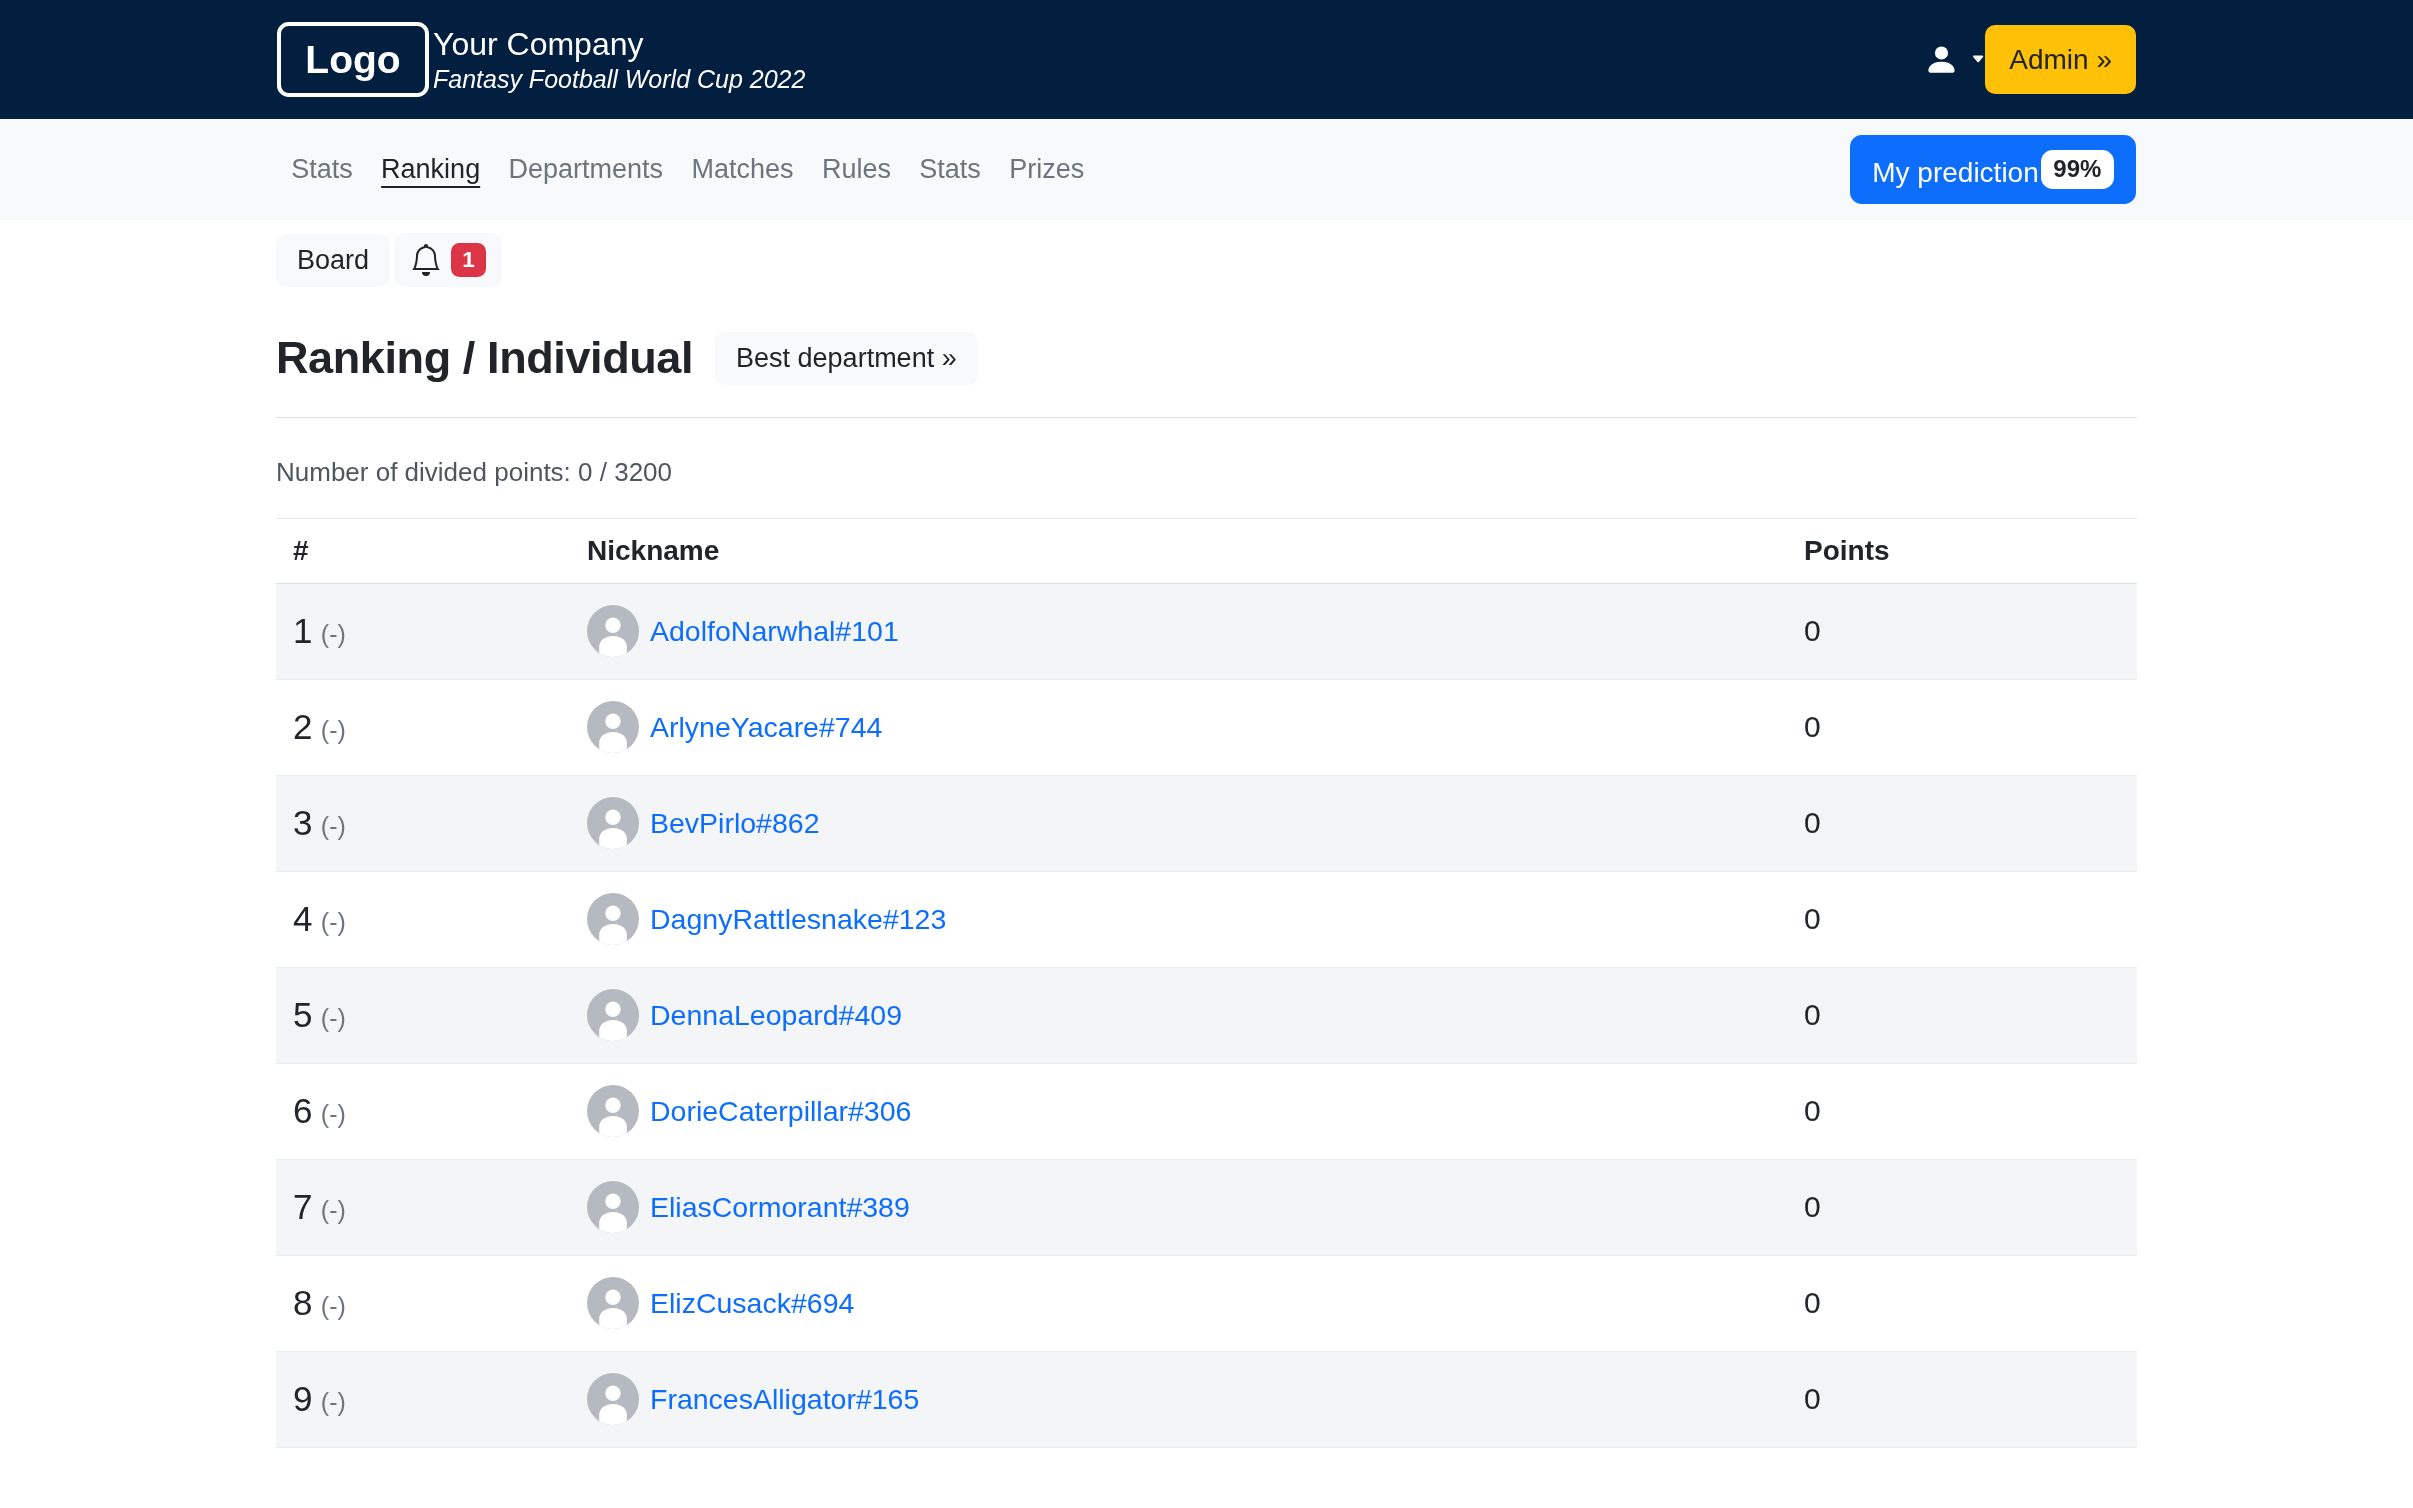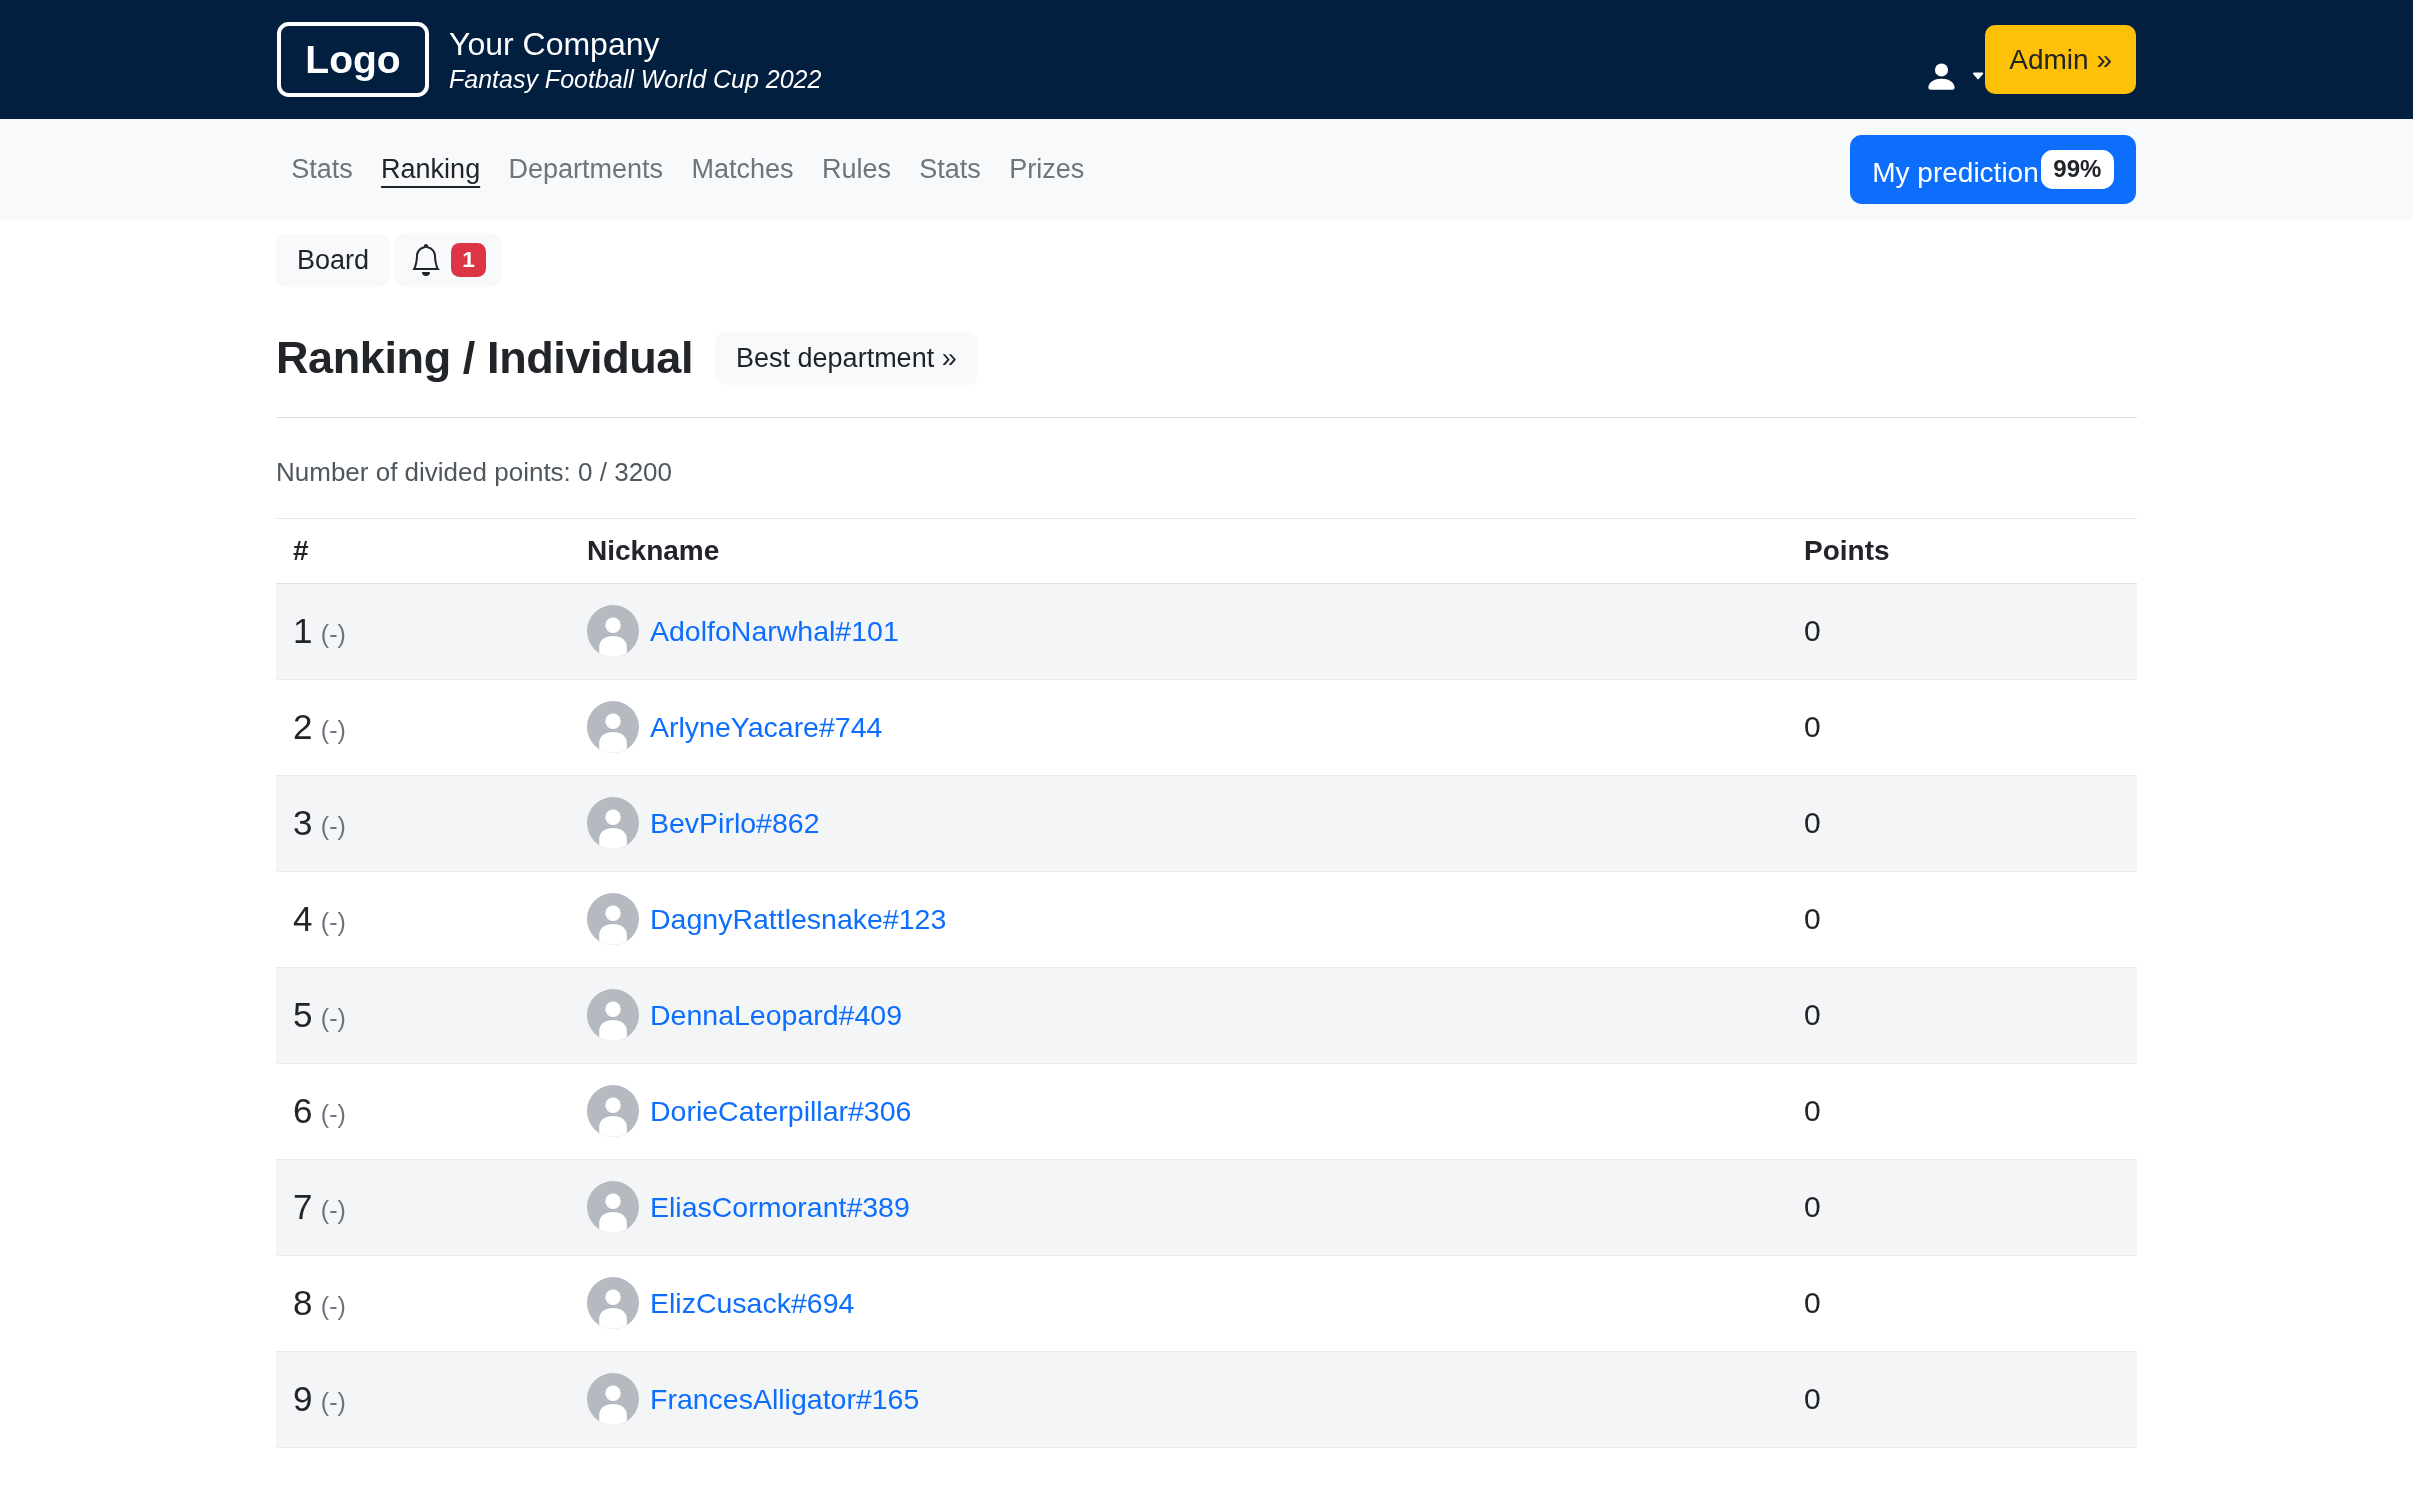--- a/index.html
+++ b/index.html
@@ -15,24 +15,24 @@
   html,body{margin:0;padding:0;}
   body{
     width:2413px;height:1508px;overflow:hidden;background:#fff;
     font-family:"Liberation Sans","DejaVu Sans",sans-serif;color:var(--text);
   }
   
   .header{height:119px;background:var(--header-bg);display:flex;align-items:center;padding:0 277px;}
   .brand{display:flex;align-items:center;cursor:pointer;}
   .logo-box{width:152px;height:75px;border:4.2px solid #fff;border-radius:11.7px;
     display:flex;align-items:center;justify-content:center;color:#fff;font-size:39px;font-weight:bold;}
-  .brand-text{margin-left:20px;color:#fff;}
+  .brand-text{margin-left:4px;color:#fff;}
   .company{font-size:32px;line-height:39px;}
   .subtitle{font-size:25px;font-style:italic;line-height:31px;}
-  .header-right{margin-left:auto;display:flex;align-items:flex-end;}
+  .header-right{margin-left:auto;display:flex;align-items:center;}
   .user-menu{display:flex;align-items:center;gap:12.6px;cursor:pointer;}
   .user-menu svg.person{width:35px;height:35px;}
   .user-menu svg.caret{width:14.2px;height:14.2px;}
   .btn{border:none;font-family:inherit;cursor:pointer;}
   .btn-admin{background:var(--accent-yellow);color:#212529;font-size:28px;padding:18.4px 24px;border-radius:10px;}
   
   .nav{height:101px;background:#f8f9fa;display:flex;align-items:center;padding:0 277px;}
   .nav-link{font-size:27px;color:var(--muted);text-decoration:none;padding:0 14.2px;cursor:pointer;}
   .nav-link.active{color:#212529;text-decoration:underline;text-underline-offset:7.5px;text-decoration-thickness:1.7px;}
   .btn-prediction{margin-left:auto;background:var(--accent-blue);color:#fff;font-size:28px;

